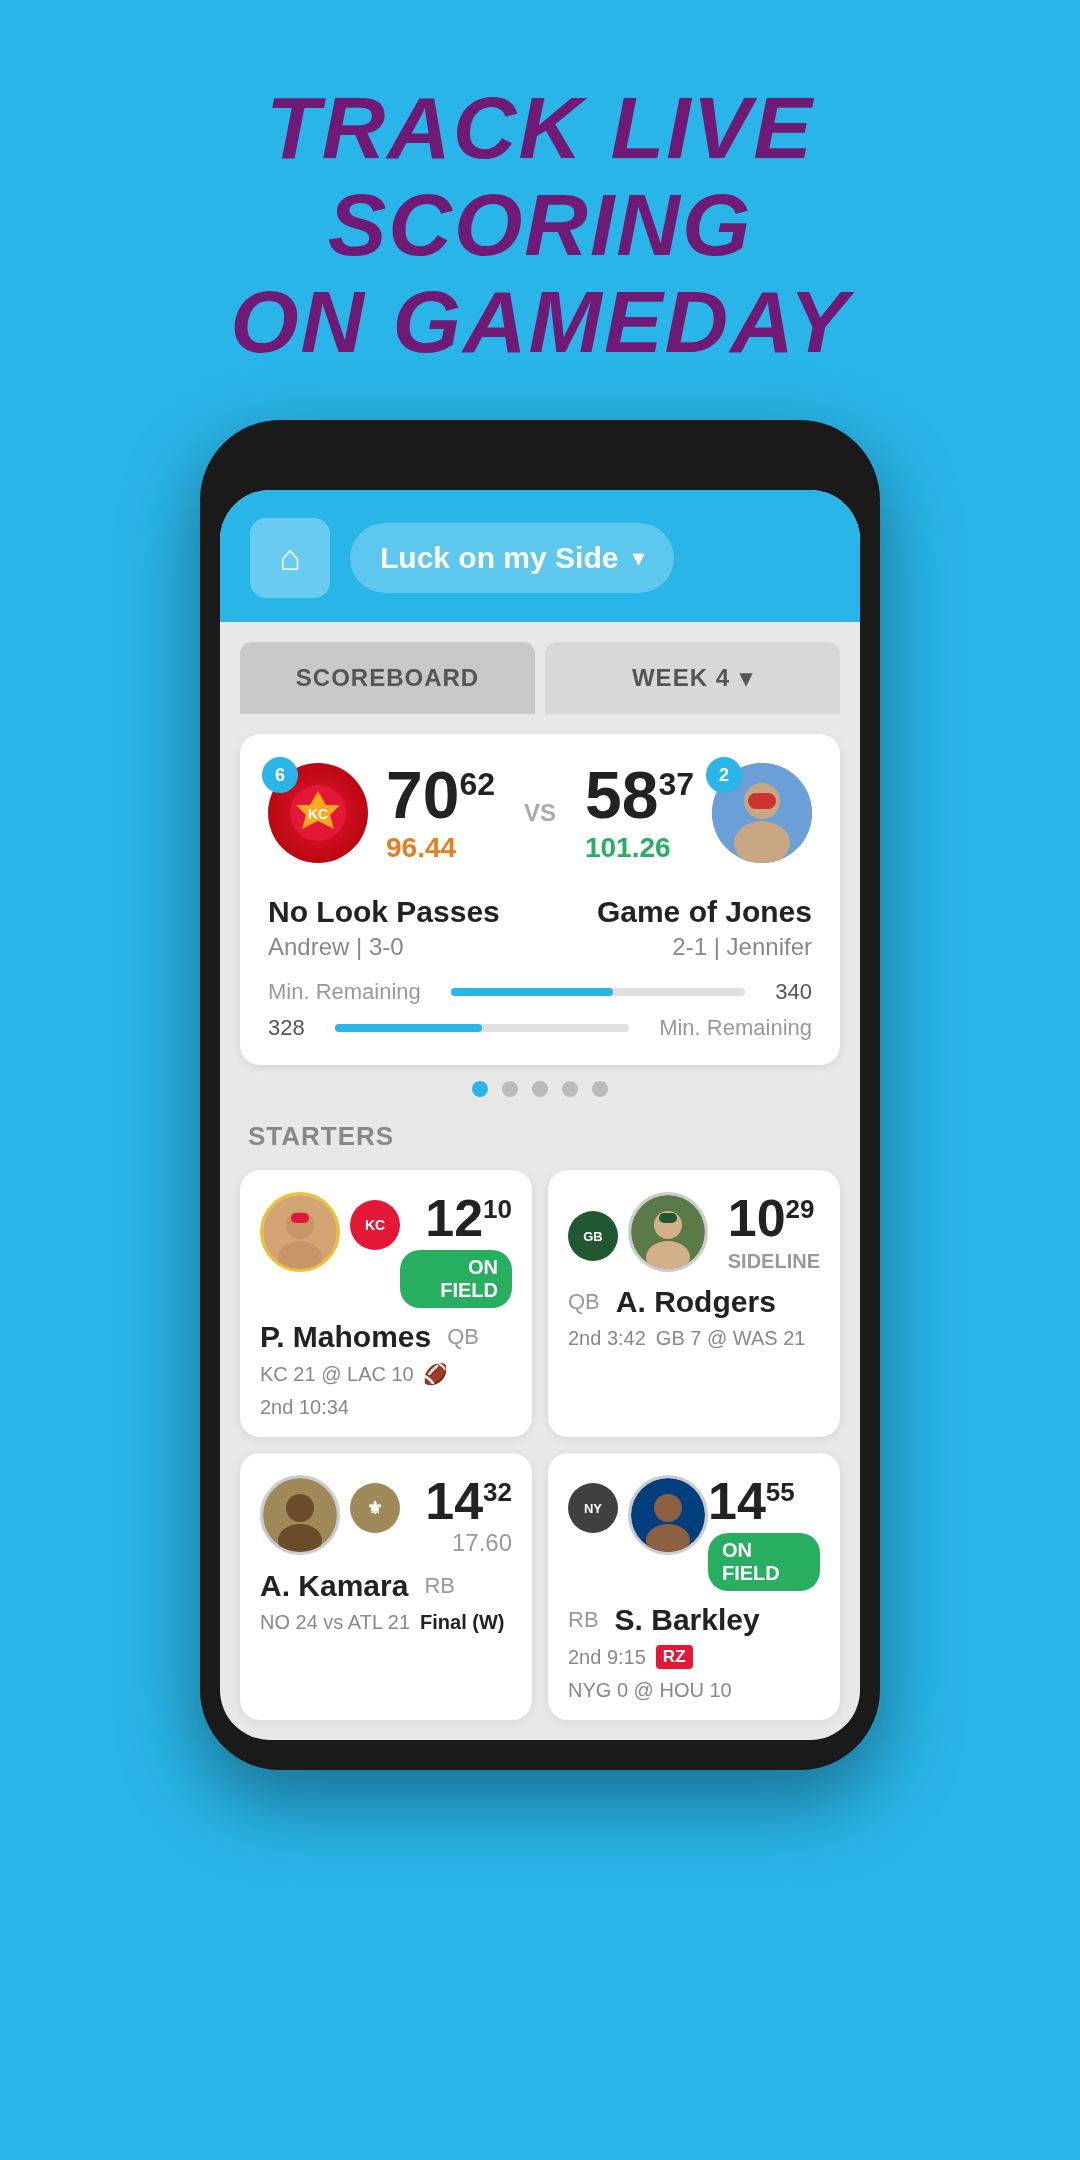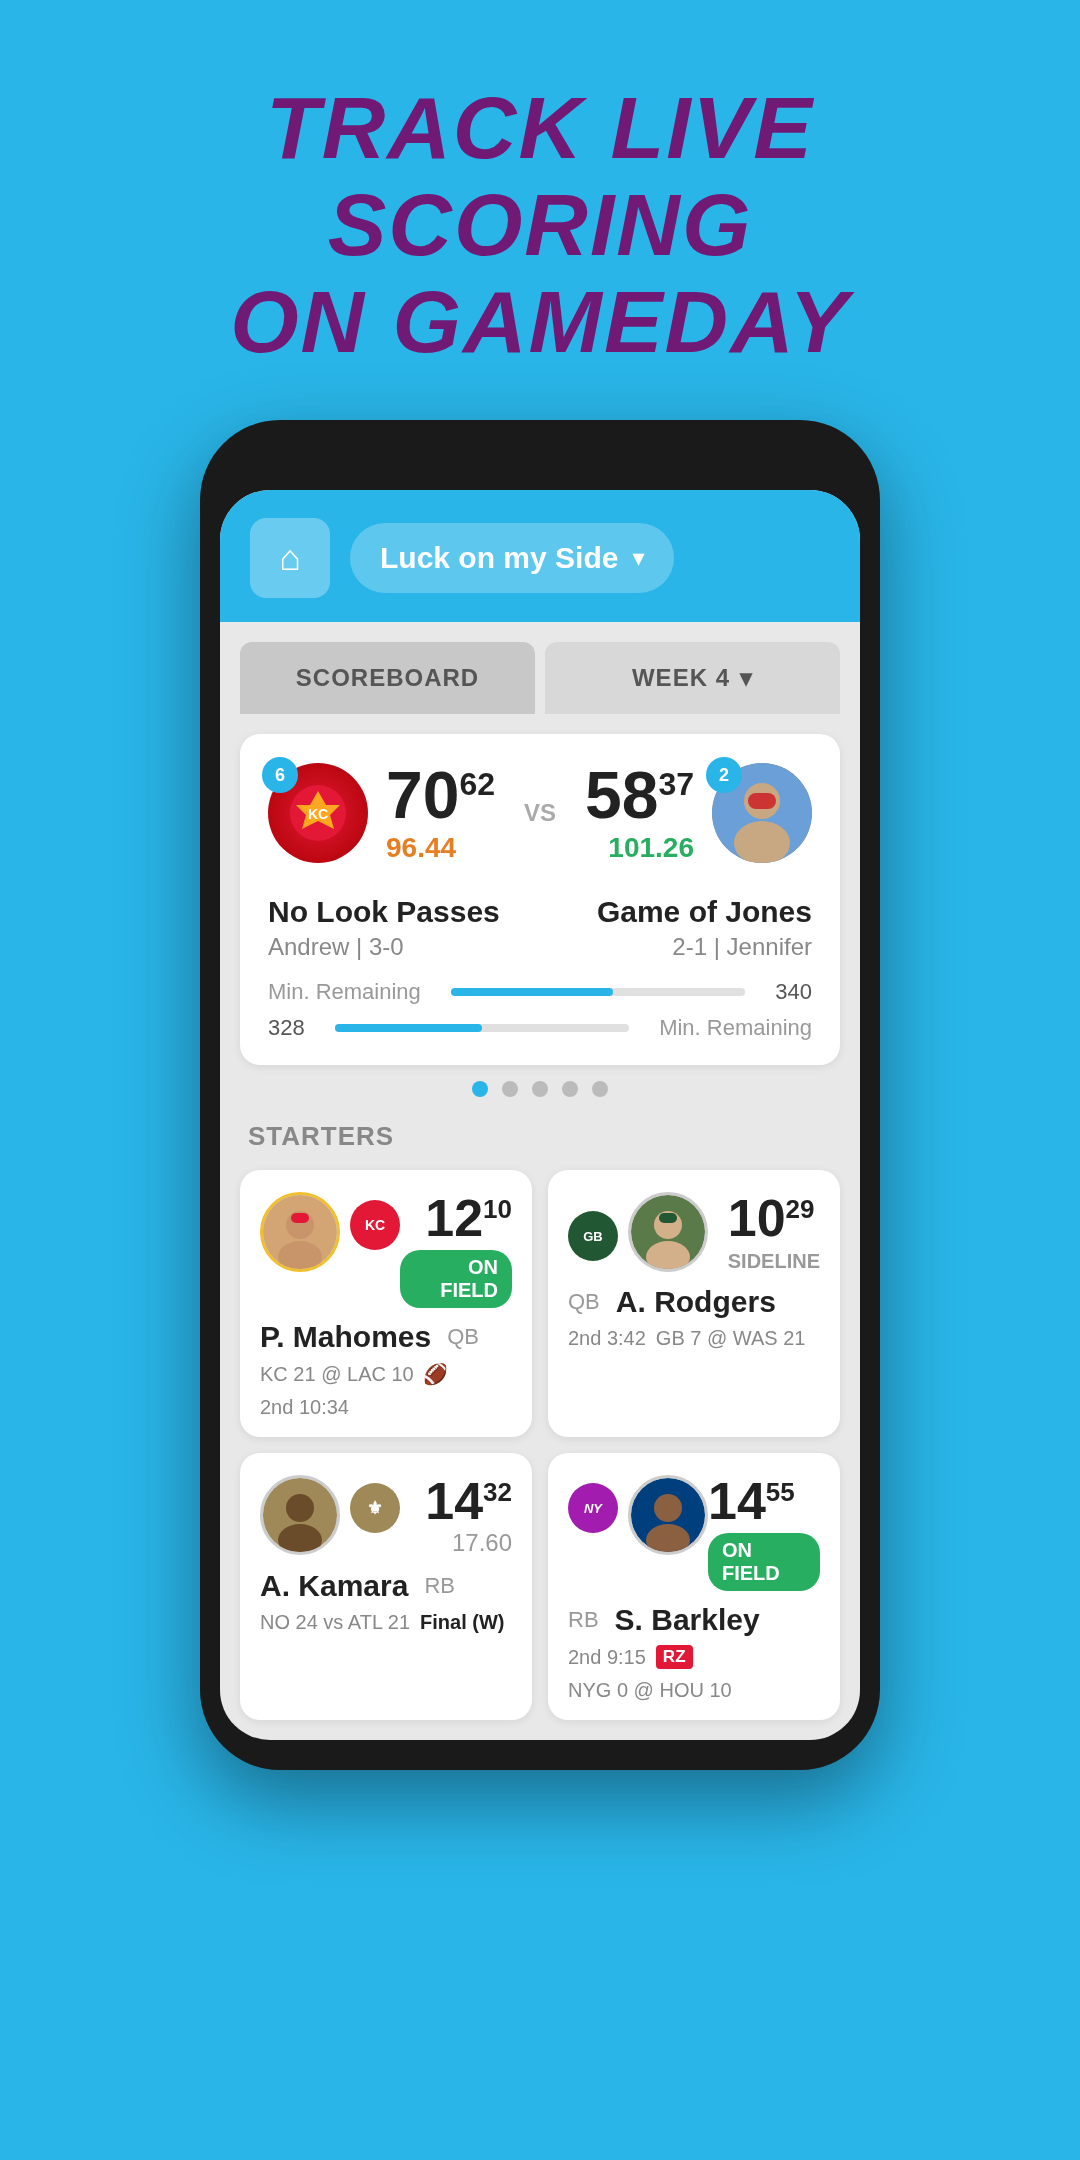--- a/index.html
+++ b/index.html
@@ -195,21 +195,20 @@
       display: flex;
       align-items: center;
       justify-content: center;
     }
 
     .score-block {
       text-align: left;
     }
 
     .score-block.right {
-      text-align: right;
     }
 
     .main-score {
       font-size: 66px;
       font-weight: 900;
       color: #222;
       line-height: 1;
     }
 
     .main-score sup {
@@ -373,22 +372,21 @@
       color: white;
       font-weight: 900;
       margin-top: 8px;
     }
 
     .player-team-logo.green {
       background: #215732;
     }
 
     .player-team-logo.blue {
-      background: #a21caf;
-      font-style: italic;
+      background: #404040;
     }
 
     .player-team-logo.saints {
       background: #9f8958;
     }
 
     .player-score-block {
       text-align: right;
     }
 

